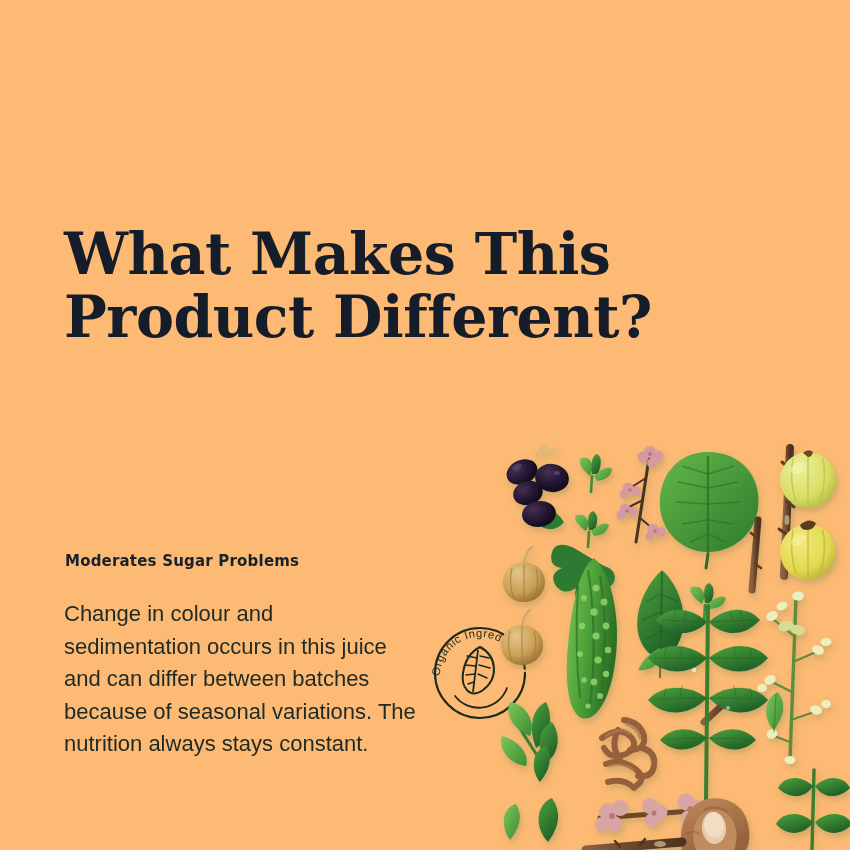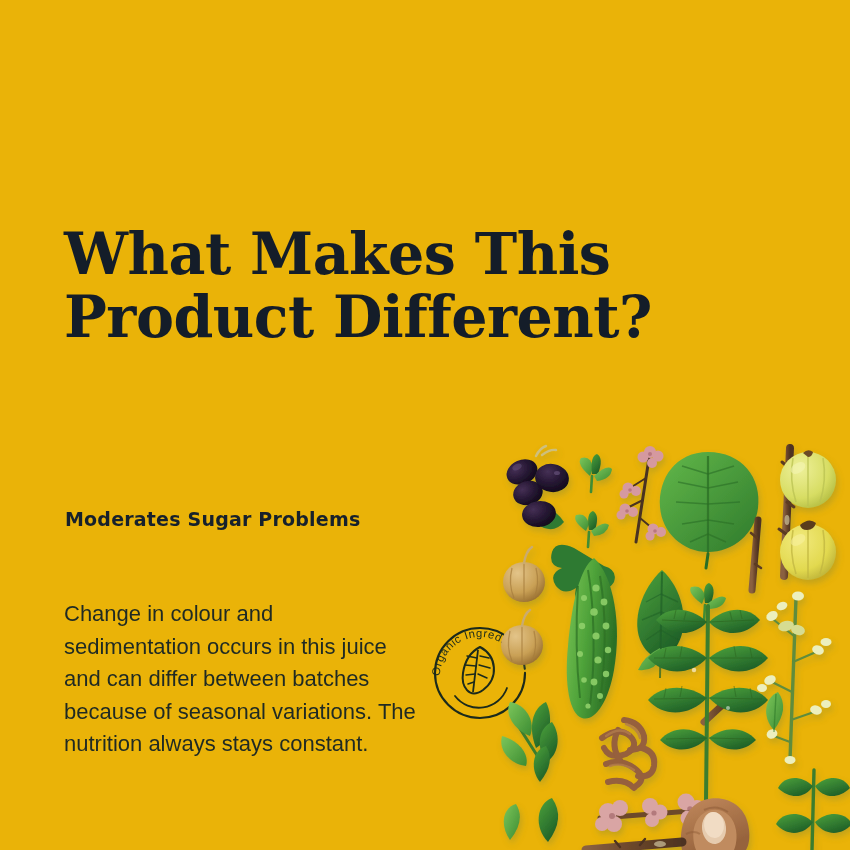--- a/index.html
+++ b/index.html
@@ -11,21 +11,21 @@
     width: 850px;
     height: 850px;
     overflow: hidden;
     font-family: "Liberation Sans", sans-serif;
     background: #d9e9c7;
   }
   .poster {
     position: relative;
     width: 850px;
     height: 850px;
-    background: #eab308;
+    background: #fdba74;
     overflow: hidden;
   }
 
   
   .headline {
     position: absolute;
     left: 64px;
     top: 222px;
     width: 640px;
     font-family: "DejaVu Serif", "Liberation Serif", serif;
@@ -33,25 +33,25 @@
     font-size: 57px;
     line-height: 63px;
     letter-spacing: -0.5px;
     color: #141d29;
     margin: 0;
     white-space: pre-line;
   }
   .subhead {
     position: absolute;
     left: 65px;
-    top: 508px;
+    top: 552px;
     width: 400px;
     font-family: "DejaVu Sans", "Liberation Sans", sans-serif;
     font-weight: 700;
-    font-size: 19px;
+    font-size: 15px;
     letter-spacing: 0.2px;
     color: #17212c;
     margin: 0;
   }
   .bodycopy {
     position: absolute;
     left: 64px;
     top: 598px;
     width: 352px;
     font-family: "Liberation Sans", sans-serif;

